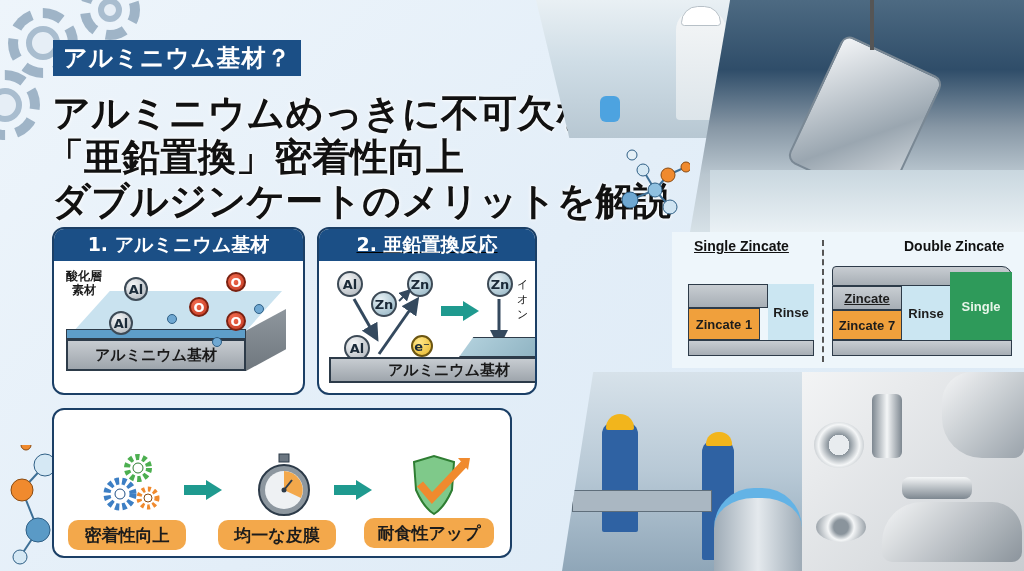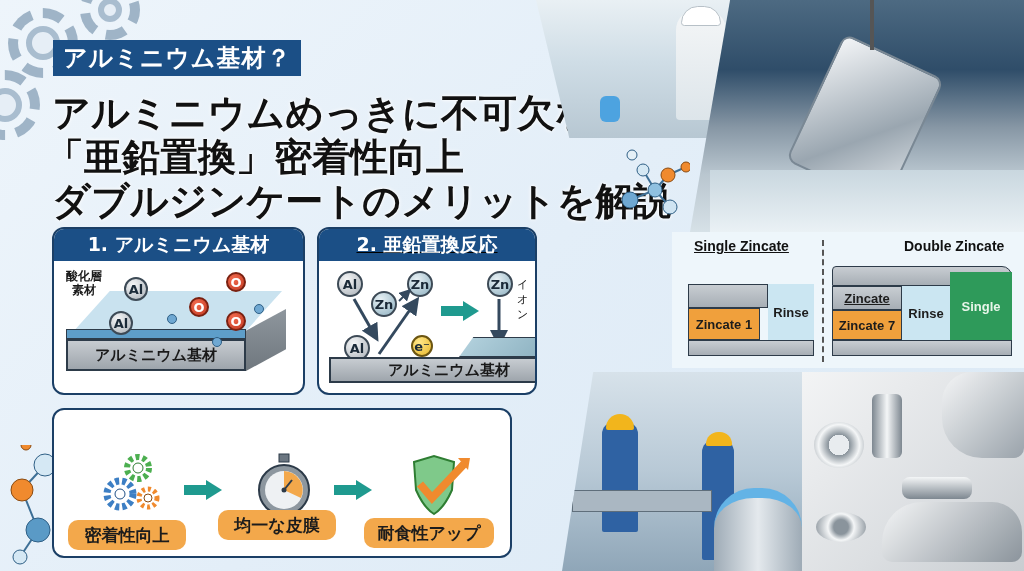--- a/index.html
+++ b/index.html
@@ -187,21 +187,21 @@
     <circle cx="30" cy="38" r="2.5" fill="#2d3b49"></circle>
   </svg>
   <div class="arrow-teal" style="left:280px;top:70px;"></div>
 
   <svg class="abs" style="left:340px;top:42px;" width="80" height="66">
     <path d="M20,10 L40,4 L60,10 L58,38 Q50,56 40,62 Q30,56 22,38 z" fill="#7fc98a" stroke="#2e7d32" stroke-width="2"></path>
     <path d="M26,32 L38,46 L70,12" fill="none" stroke="#f08a2e" stroke-width="8"></path>
     <path d="M64,6 L76,6 L74,18 z" fill="#f08a2e"></path>
   </svg>
   <div class="badge" style="left:14px;top:110px;width:118px;">密着性向上</div>
-  <div class="badge" style="left:164px;top:100px;width:118px;">均一な皮膜</div>
+  <div class="badge" style="left:164px;top:110px;width:118px;">均一な皮膜</div>
   <div class="badge" style="left:310px;top:108px;width:130px;">耐食性アップ</div>
 </div>
 
 <div class="photo lab" style="left:536px;top:0;width:238px;height:138px;">
   <div class="abs" style="left:140px;top:10px;width:50px;height:110px;background:linear-gradient(#f4f6f7,#dde5ea);border-radius:20px 20px 4px 4px;"></div>
   <div class="abs" style="left:145px;top:6px;width:40px;height:20px;background:#fff;border-radius:20px 20px 4px 4px;border:1px solid #b7c0c7;"></div>
   <div class="abs" style="left:64px;top:96px;width:20px;height:26px;background:#4da3e0;border-radius:6px;"></div>
 </div>
 <div class="photo tank" style="left:690px;top:0;width:334px;height:232px;">
   <div class="abs" style="left:120px;top:50px;width:110px;height:140px;background:linear-gradient(135deg,#f3f5f7,#9aa6b0 60%,#e2e7eb);transform:rotate(25deg);border-radius:10px;border:2px solid #7a8894;"></div>

